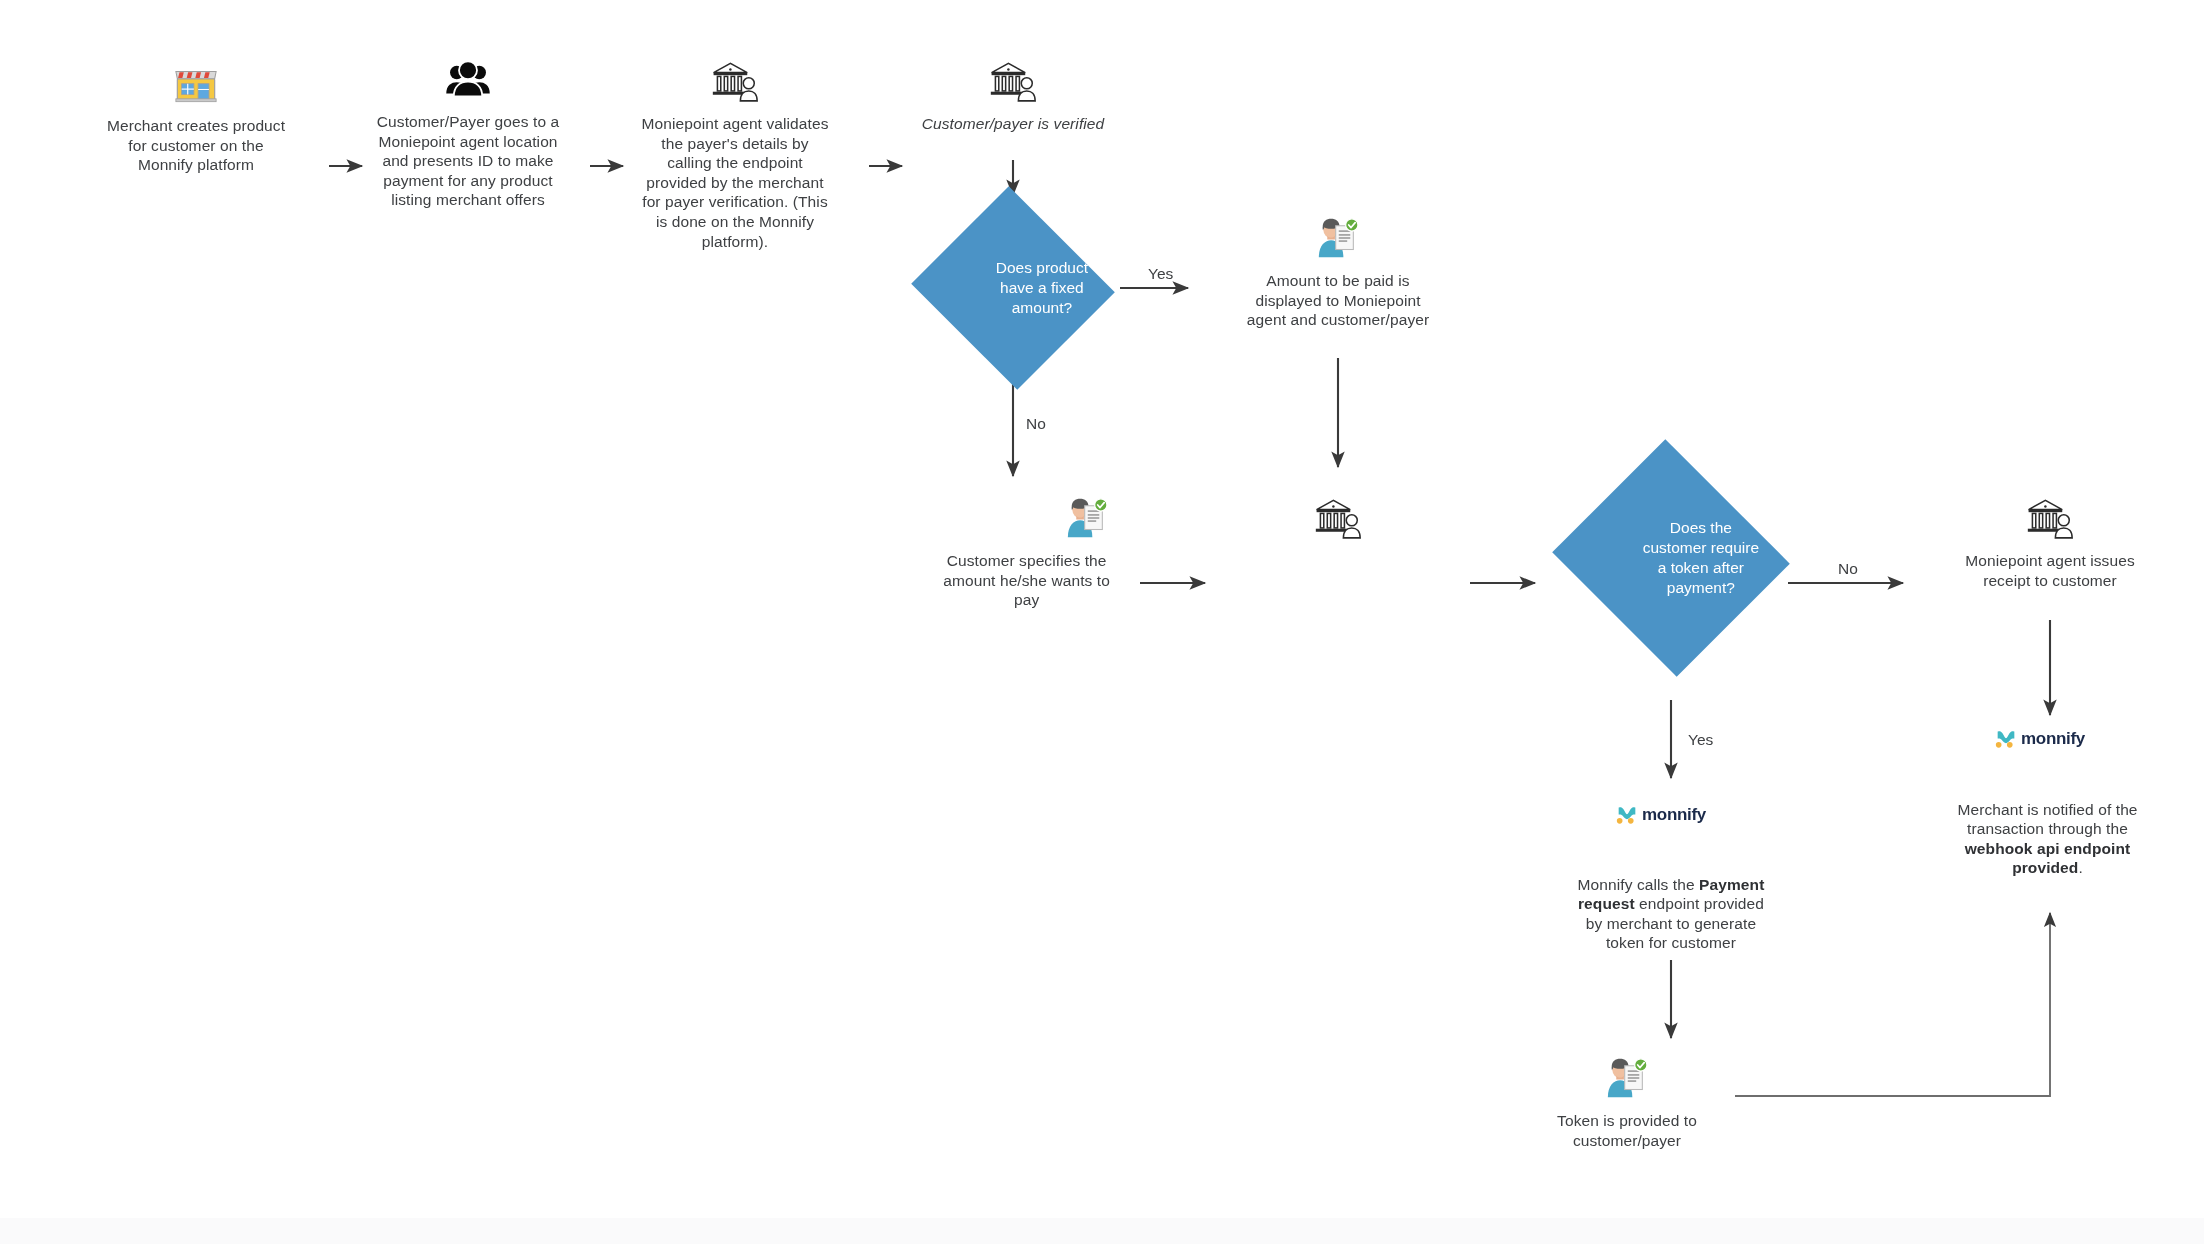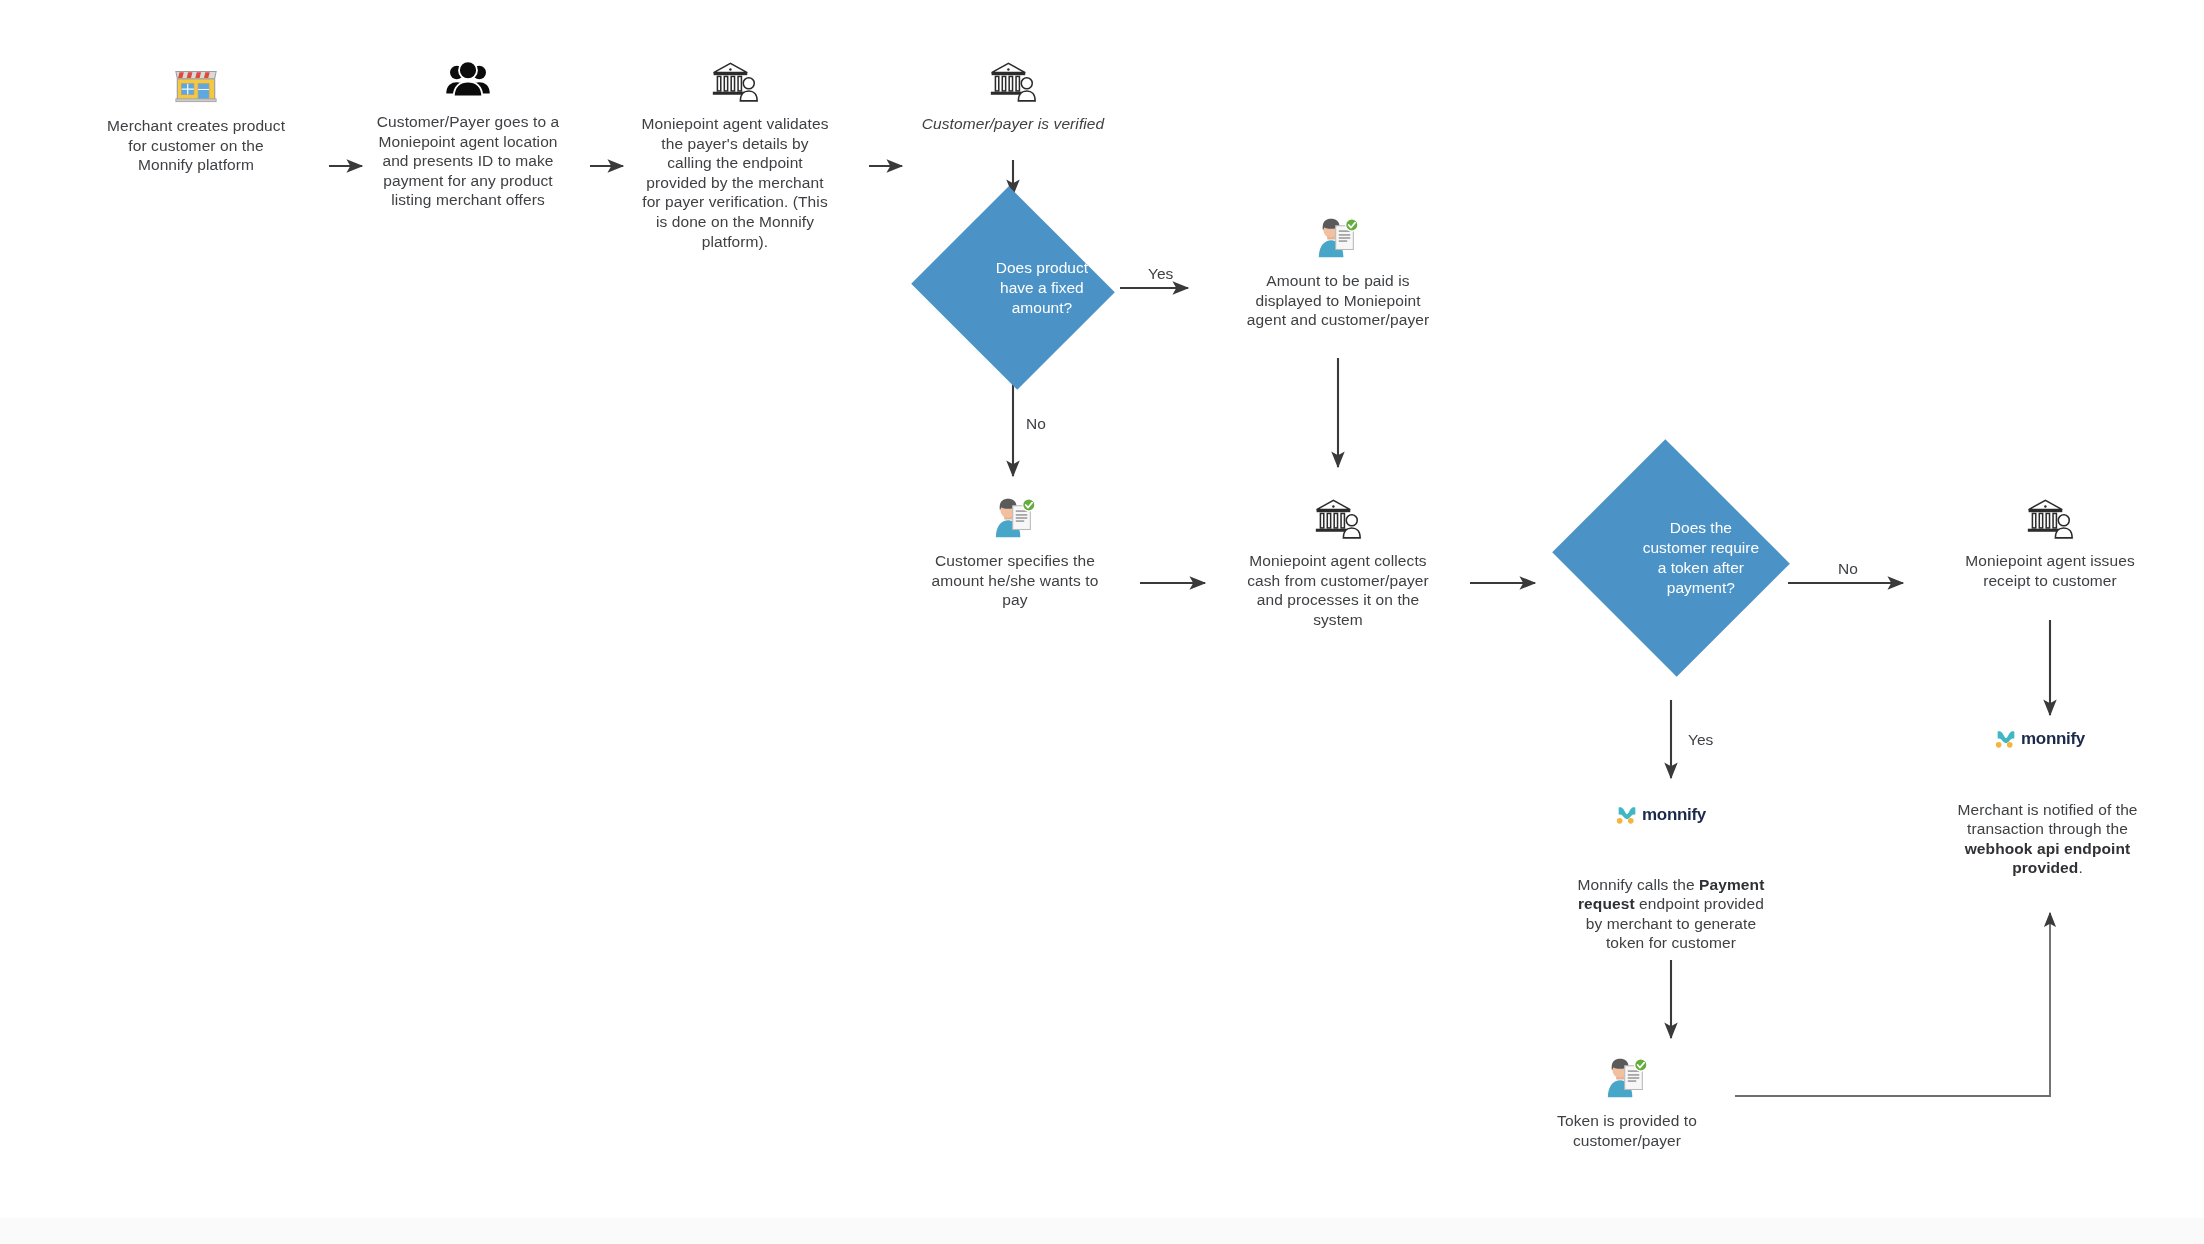--- a/index.html
+++ b/index.html
@@ -237,21 +237,21 @@
         <line x1="31" y1="34" x2="42" y2="34" stroke="#8d8d8d" stroke-width="1.8"></line>
         <circle cx="48" cy="13" r="8" fill="#64ad3e" stroke="#ffffff" stroke-width="1.6"></circle>
         <path d="M44 13 L47 16.4 L52.4 10" fill="none" stroke="#ffffff" stroke-width="2.2" stroke-linecap="round" stroke-linejoin="round"></path>
       </svg>
     </span>
     <div class="node-label">Amount to be paid is
 displayed to Moniepoint
 agent and customer/payer</div>
   </div>
 
-  <div class="node" style="left:920px; top:495px; width:190px;">
+  <div class="node" style="left:920px; top:495px; width:190px;align-items:flex-end;">
     <span class="node-icon">
       <svg width="46" height="46" viewBox="0 0 60 60" xmlns="http://www.w3.org/2000/svg">
         <path d="M10 16 C10 8 15 5 21 5 C27 5 32 8 32 16 L32 19 L10 19 Z" fill="#5a5a5a"></path>
         <circle cx="21" cy="20" r="10" fill="#f0c0a0"></circle>
         <path d="M11 15 C13 19 29 19 31 15 L31 12 C29 8 13 8 11 12 Z" fill="#5a5a5a"></path>
         <path d="M16 27 C17 30 25 30 26 27 L26 32 L16 32 Z" fill="#e8b08f"></path>
         <path d="M5 55 C5 40 13 33 21 33 C29 33 37 40 37 55 Z" fill="#48a7c8"></path>
         <rect x="27" y="14" width="23" height="31" fill="#f7f7f7" stroke="#b9b9b9" stroke-width="1.4"></rect>
         <line x1="31" y1="21" x2="46" y2="21" stroke="#8d8d8d" stroke-width="1.8"></line>
         <line x1="31" y1="26" x2="46" y2="26" stroke="#8d8d8d" stroke-width="1.8"></line>
@@ -274,24 +274,20 @@
         <rect x="6" y="19" width="44" height="3.4" fill="#2b2b2b"></rect>
         <rect x="11" y="24" width="4.4" height="19" fill="none" stroke="#2b2b2b" stroke-width="2"></rect>
         <rect x="20" y="24" width="4.4" height="19" fill="none" stroke="#2b2b2b" stroke-width="2"></rect>
         <rect x="29" y="24" width="4.4" height="19" fill="none" stroke="#2b2b2b" stroke-width="2"></rect>
         <rect x="38" y="24" width="4.4" height="19" fill="none" stroke="#2b2b2b" stroke-width="2"></rect>
         <rect x="5" y="44" width="46" height="4" fill="#2b2b2b"></rect>
         <circle cx="52" cy="33" r="7.2" fill="#ffffff" stroke="#2b2b2b" stroke-width="2"></circle>
         <path d="M41 56 C41 47 46 43 52 43 C58 43 63 47 63 56 Z" fill="#ffffff" stroke="#2b2b2b" stroke-width="2"></path>
       </svg>
     </span>
-    <div class="node-label">Moniepoint agent collects
-cash from customer/payer
-and processes it on the
-system</div>
   </div>
 
   <div class="diamond" style="left:1583px; top:478px; width:176px; height:160px;">
     <div class="diamond-shape"></div>
     <div class="diamond-text">Does the
 customer require
 a token after
 payment?</div>
   </div>
   <div class="edge-label" style="left:1838px; top:560px;">No</div>

